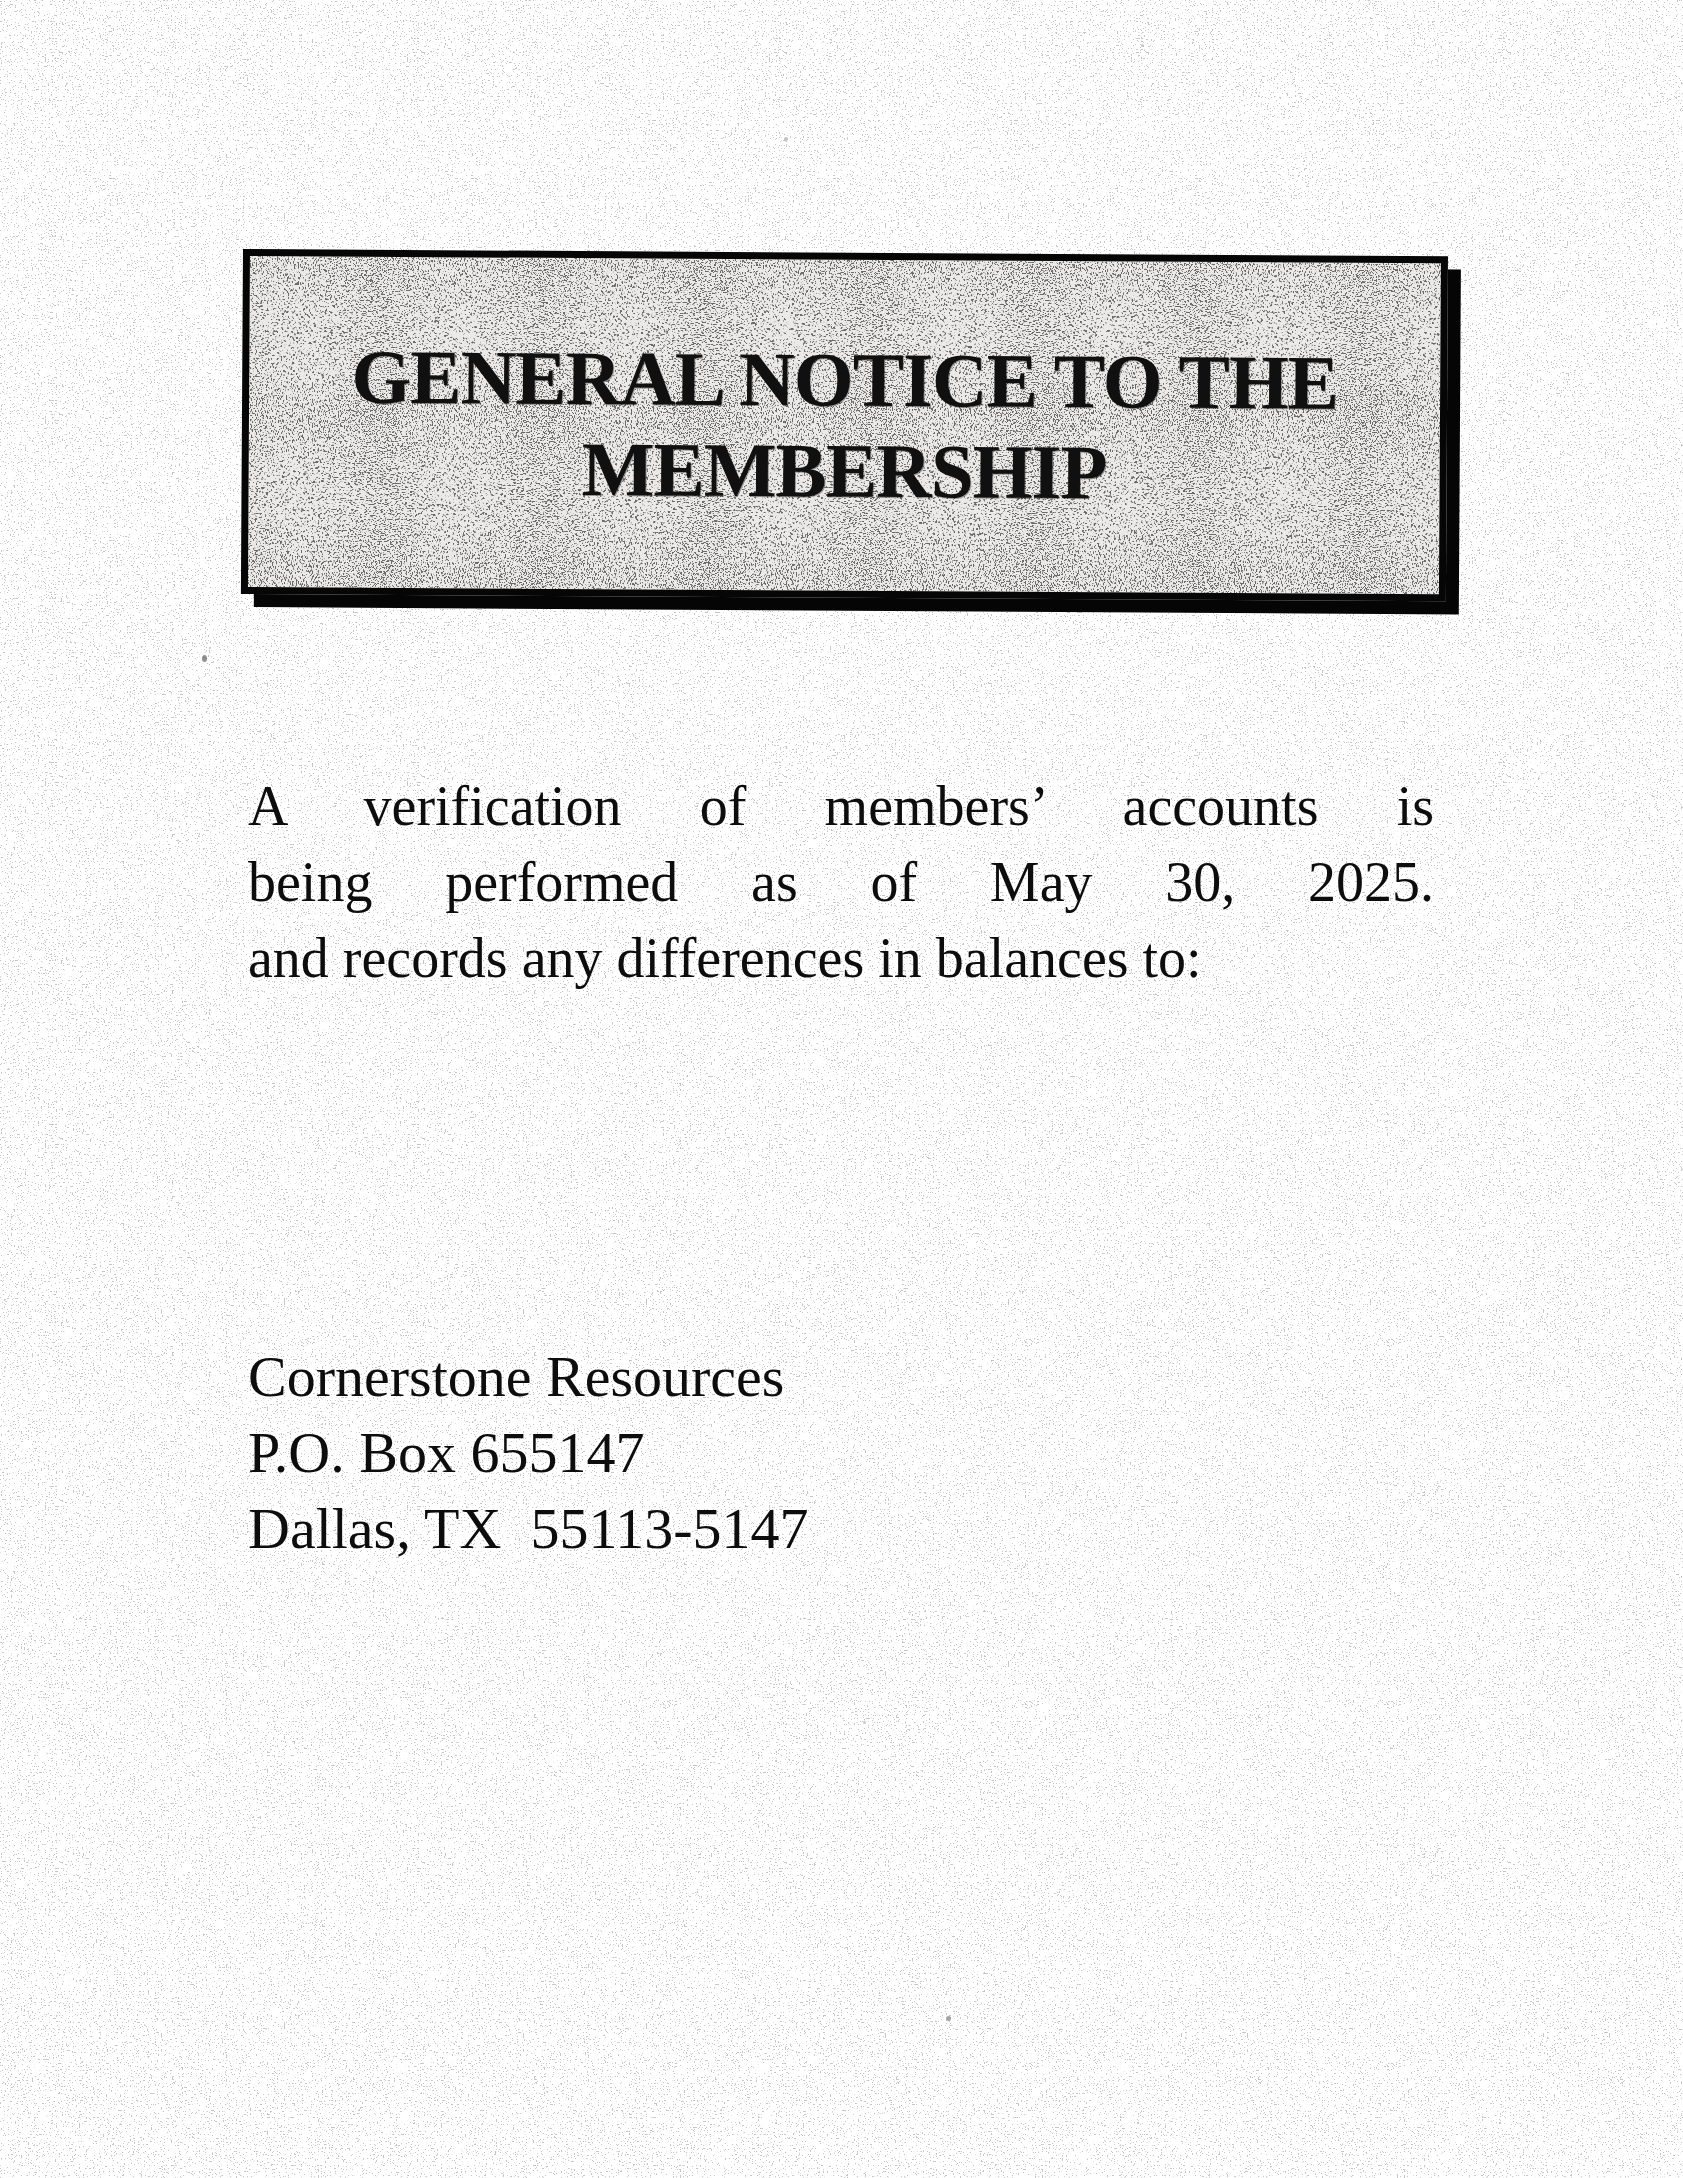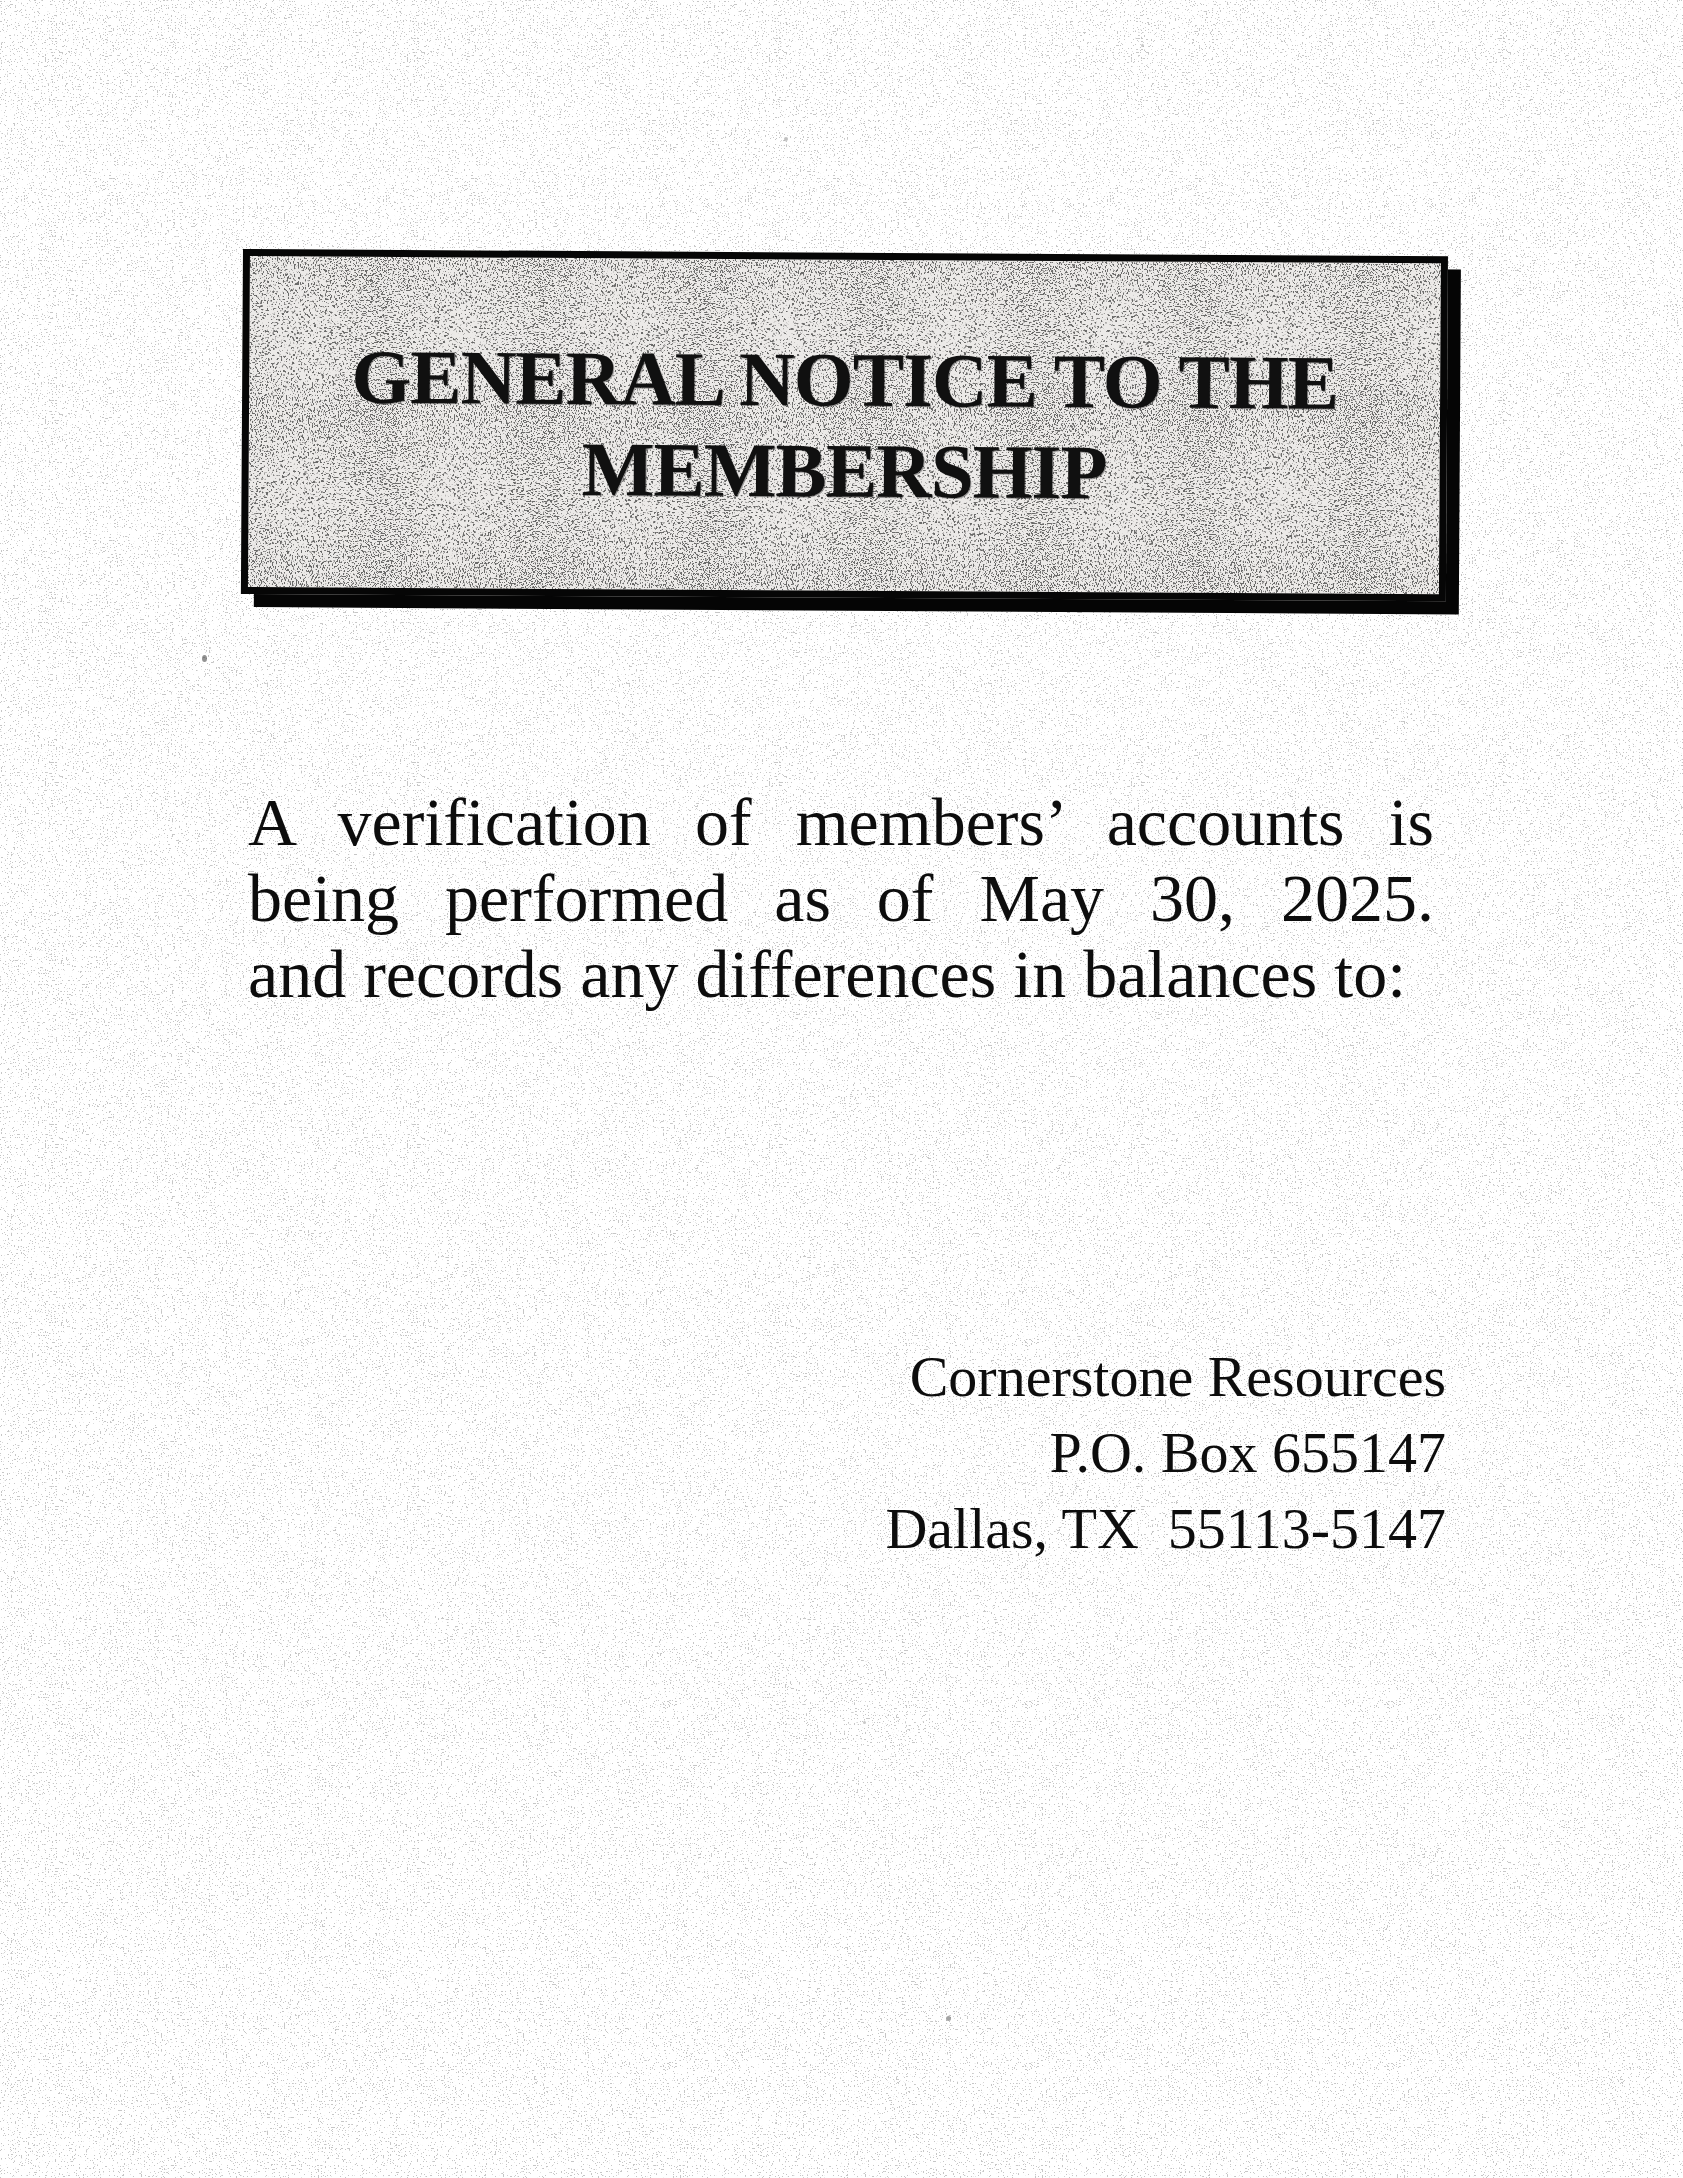--- a/index.html
+++ b/index.html
@@ -49,41 +49,41 @@
     line-height: 91px;
     letter-spacing: -1px;
     color: #101010;
     text-shadow: 1px 1px 0 rgba(0,0,0,0.35);
   }
 
   
   .paragraph {
     position: absolute;
     left: 248px;
-    top: 784px;
+    top: 768px;
     width: 1186px;
-    font-size: 68px;
+    font-size: 56px;
     line-height: 76px;
   }
   .para-line {
     text-align: justify;
     text-align-last: justify;
     white-space: normal;
   }
   .para-line:last-child {
     text-align-last: left;
   }
 
   
   .address {
     position: absolute;
-    left: 260px;
+    left: 248px;
     top: 1339px;
     width: 1186px;
-    text-align: right;
+    text-align: left;
     font-size: 58px;
     line-height: 76px;
   }
   .addr-line { white-space: pre-wrap; }
 
   
   .speck {
     position: absolute;
     background: #4a4a4a;
     border-radius: 50%;

